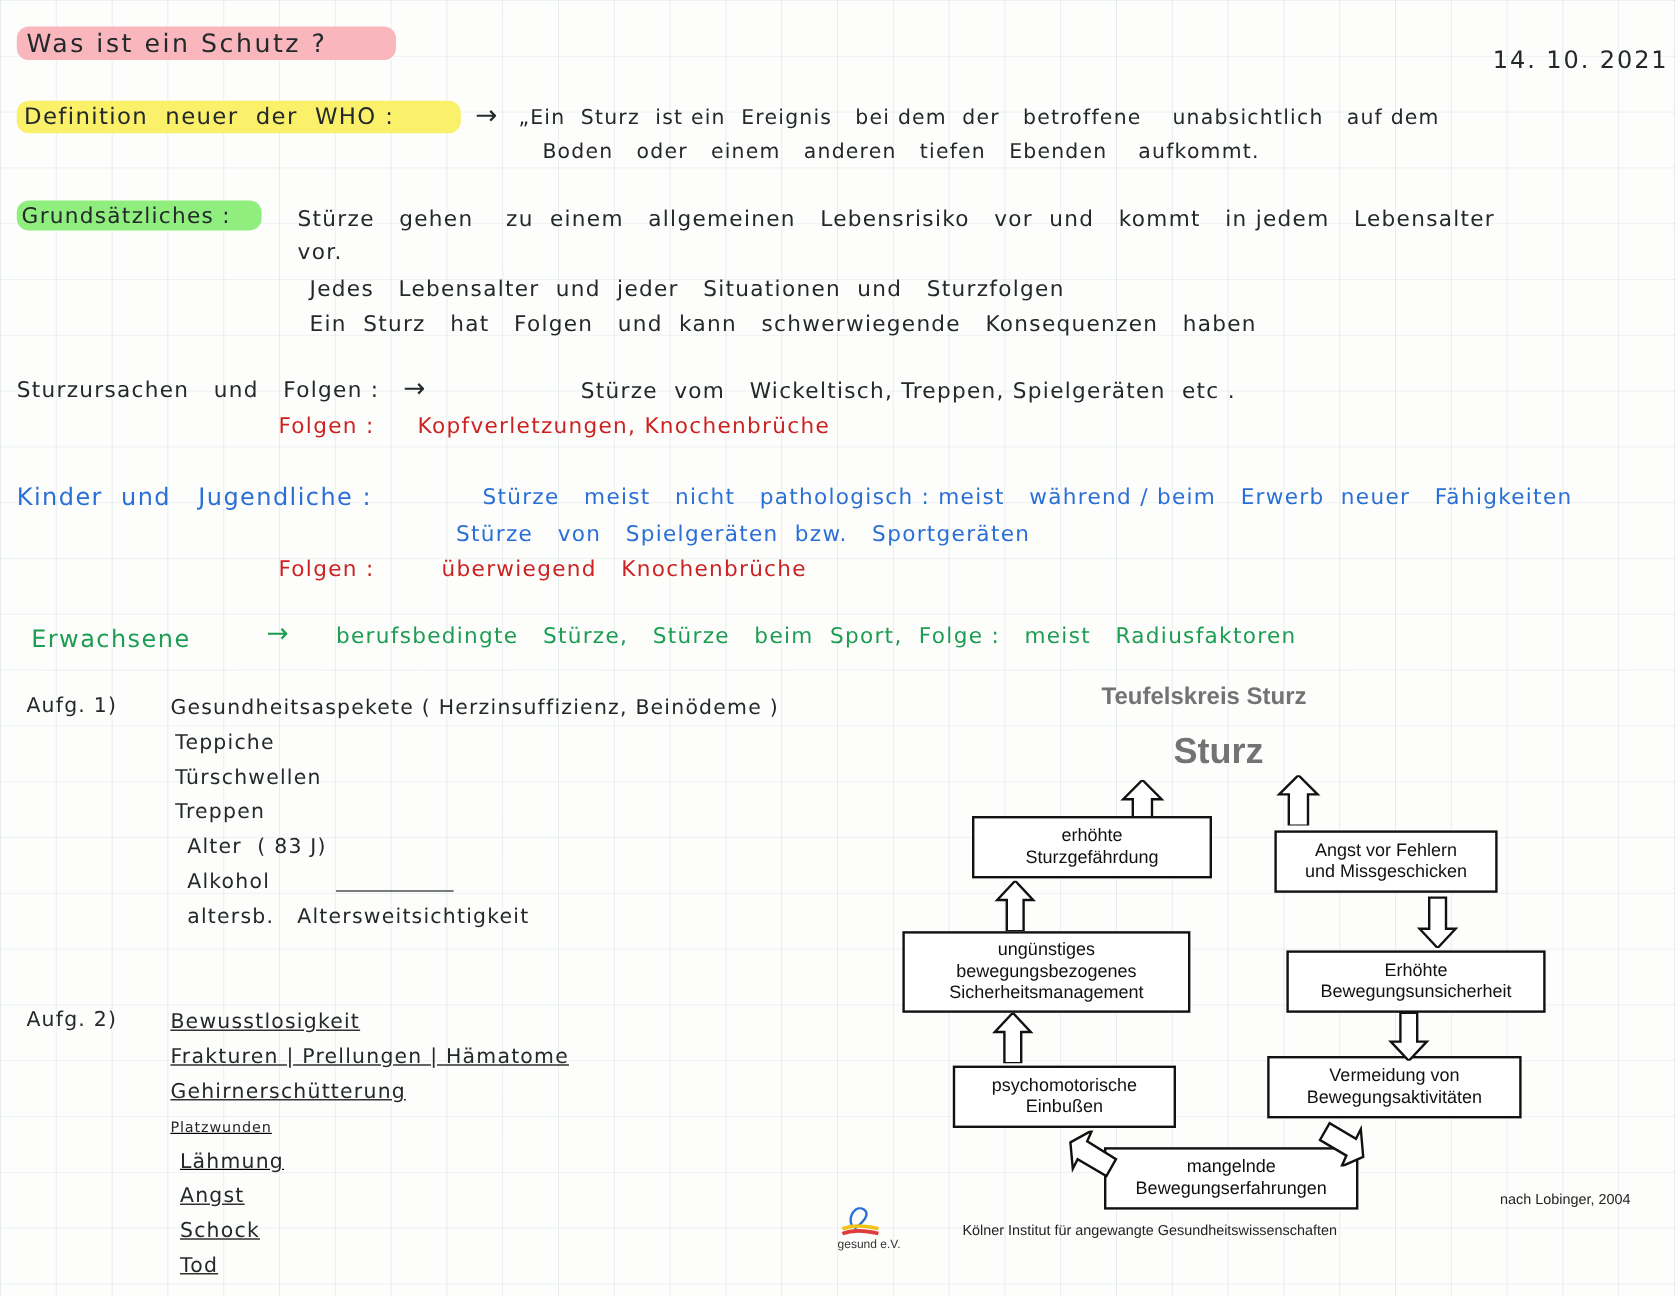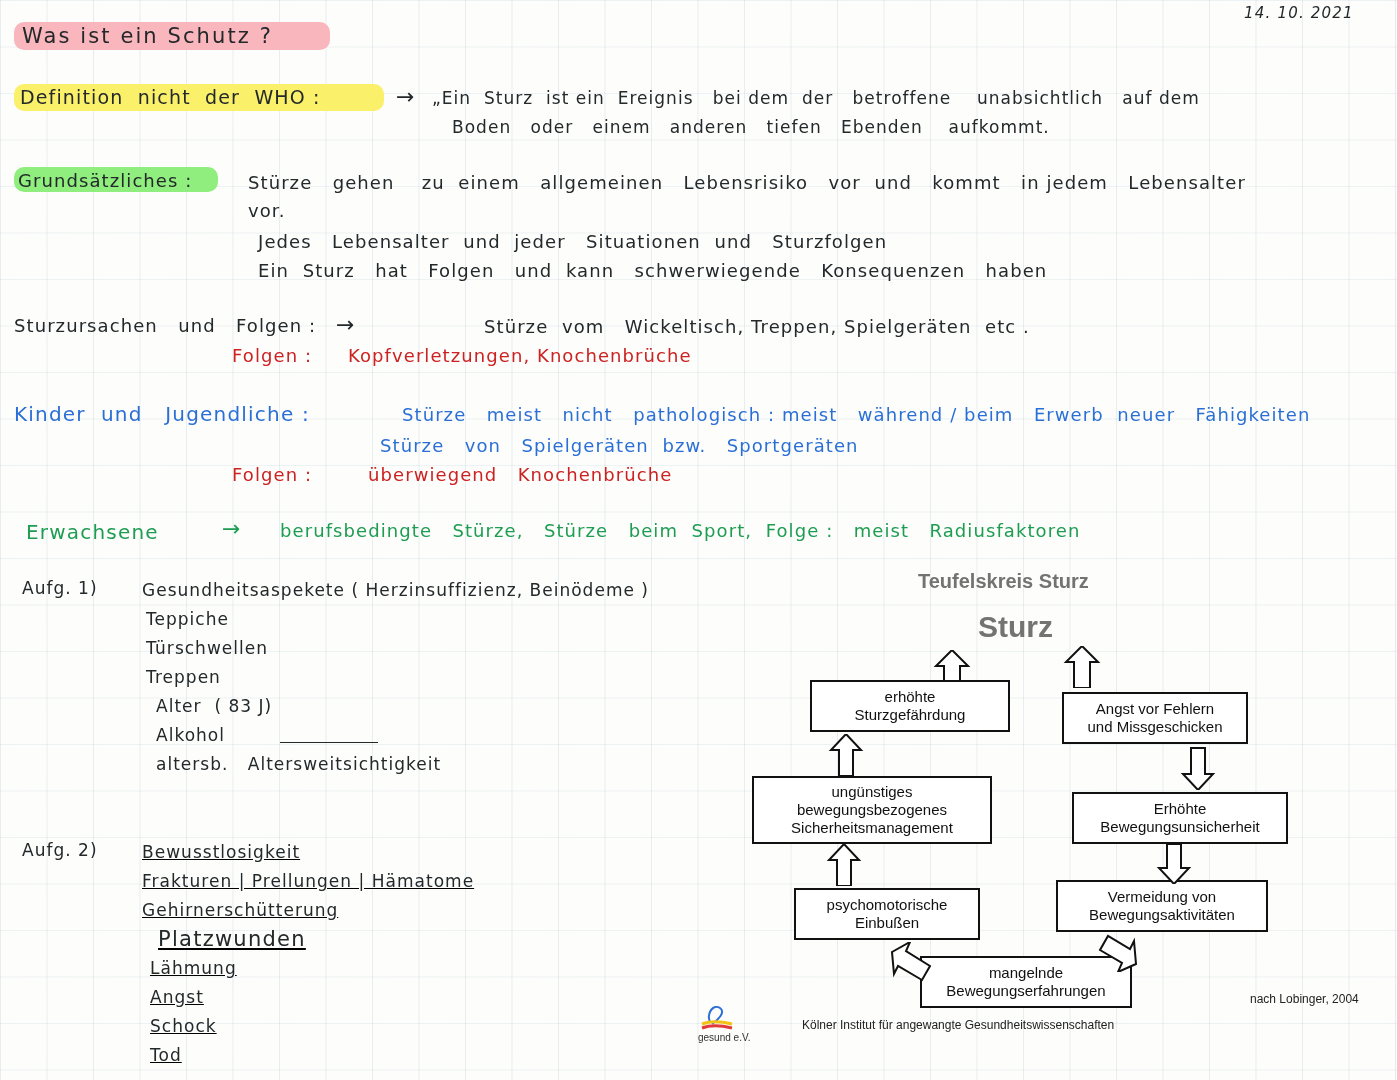--- a/index.html
+++ b/index.html
@@ -84,24 +84,24 @@
 </style>
 </head>
 <body>
 
 <div id="page">
   <div id="grid"></div>
 
   <div class="hl hl-pink" style="left:14px; top:22px; width:316px; height:28px;"></div>
   <div class="t hand ink-black" style="left:22px; top:24px; font-size:21px; letter-spacing:0.1em;">Was ist ein Schutz ?</div>
 
-  <div class="t hand ink-black" style="left:1244px; top:4px; font-size:15px; letter-spacing:0.08em;font-style:italic;">14. 10. 2021</div>
+  <div class="t hand ink-black" style="left:1244px; top:38px; font-size:20px; letter-spacing:0.08em;">14. 10. 2021</div>
 
   <div class="hl hl-yellow" style="left:14px; top:84px; width:370px; height:27px;"></div>
-  <div class="t hand ink-black" style="left:20px; top:86px; font-size:19px;">Definition  nicht  der  WHO :</div>
+  <div class="t hand ink-black" style="left:20px; top:86px; font-size:19px;">Definition  neuer  der  WHO :</div>
   <div class="t hand ink-black" style="left:396px; top:84px; font-size:22px;">→</div>
   <div class="t hand ink-black" style="left:432px; top:88px; font-size:17px;">„Ein  Sturz  ist ein  Ereignis   bei dem  der   betroffene    unabsichtlich   auf dem</div>
   <div class="t hand ink-black" style="left:452px; top:117px; font-size:17px;">Boden   oder   einem   anderen   tiefen   Ebenden    aufkommt.</div>
 
   <div class="hl hl-green" style="left:14px; top:167px; width:204px; height:25px;"></div>
   <div class="t hand ink-black" style="left:18px; top:170px; font-size:18px;">Grundsätzliches :</div>
   <div class="t hand ink-black" style="left:248px; top:172px; font-size:18px;">Stürze   gehen    zu  einem   allgemeinen   Lebensrisiko   vor  und   kommt   in jedem   Lebensalter</div>
   <div class="t hand ink-black" style="left:248px; top:200px; font-size:18px;">vor.</div>
   <div class="t hand ink-black" style="left:258px; top:231px; font-size:18px;">Jedes   Lebensalter  und  jeder   Situationen  und   Sturzfolgen</div>
   <div class="t hand ink-black" style="left:258px; top:260px; font-size:18px;">Ein  Sturz   hat   Folgen   und  kann   schwerwiegende   Konsequenzen   haben</div>
@@ -132,21 +132,21 @@
     <div class="hand ink-black" style="font-size:17px; line-height:29px; padding-left:14px;">Alkohol</div>
     <div class="hand ink-black" style="font-size:17px; line-height:29px; padding-left:14px;">altersb.   Altersweitsichtigkeit</div>
   </div>
   <div class="abs" style="left:280px; top:742px; width:98px; height:1px; background:#23282b;"></div>
 
   <div class="t hand ink-black" style="left:22px; top:840px; font-size:17px;">Aufg. 2)</div>
   <div class="abs" style="left:142px; top:838px;text-decoration:underline;">
     <div class="hand ink-black" style="font-size:17px; line-height:29px;">Bewusstlosigkeit</div>
     <div class="hand ink-black" style="font-size:17px; line-height:29px;">Frakturen | Prellungen | Hämatome</div>
     <div class="hand ink-black" style="font-size:17px; line-height:29px;">Gehirnerschütterung</div>
-    <div class="hand ink-black" style="font-size:21px; line-height:29px;margin-left:16px;">Platzwunden</div>
+    <div class="hand ink-black" style="font-size:12px; line-height:29px;">Platzwunden</div>
     <div class="hand ink-black" style="font-size:17px; line-height:29px; padding-left:8px;">Lähmung</div>
     <div class="hand ink-black" style="font-size:17px; line-height:29px; padding-left:8px;">Angst</div>
     <div class="hand ink-black" style="font-size:17px; line-height:29px; padding-left:8px;">Schock</div>
     <div class="hand ink-black" style="font-size:17px; line-height:29px; padding-left:8px;">Tod</div>
   </div>
 
   <div class="abs" style="left:690px; top:560px; width:700px; height:500px;">
 
     <div class="dia-title" style="position:absolute; left:228px; top:10px; font-size:20px;">Teufelskreis Sturz</div>
     <div class="dia-title" style="position:absolute; left:288px; top:50px; font-size:30px;">Sturz</div>

